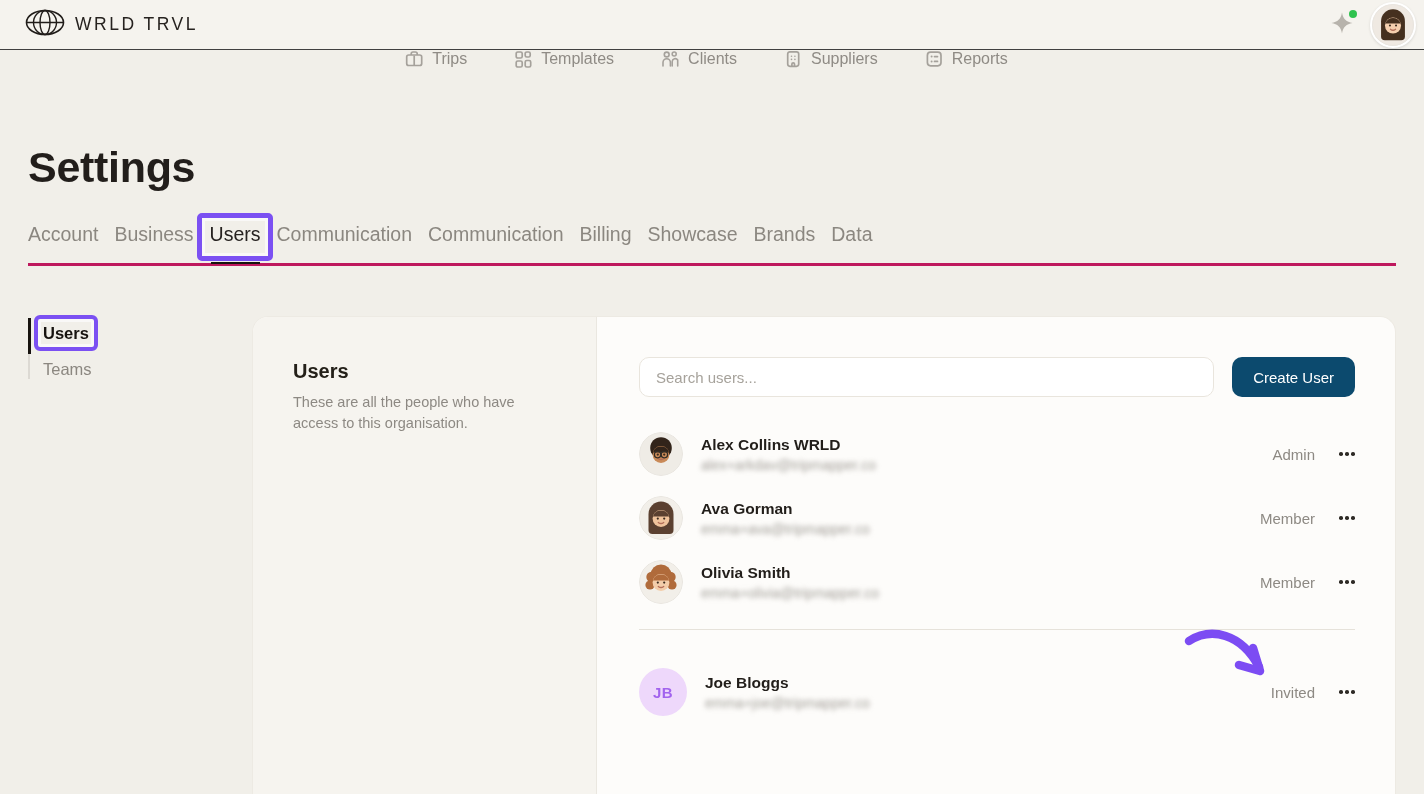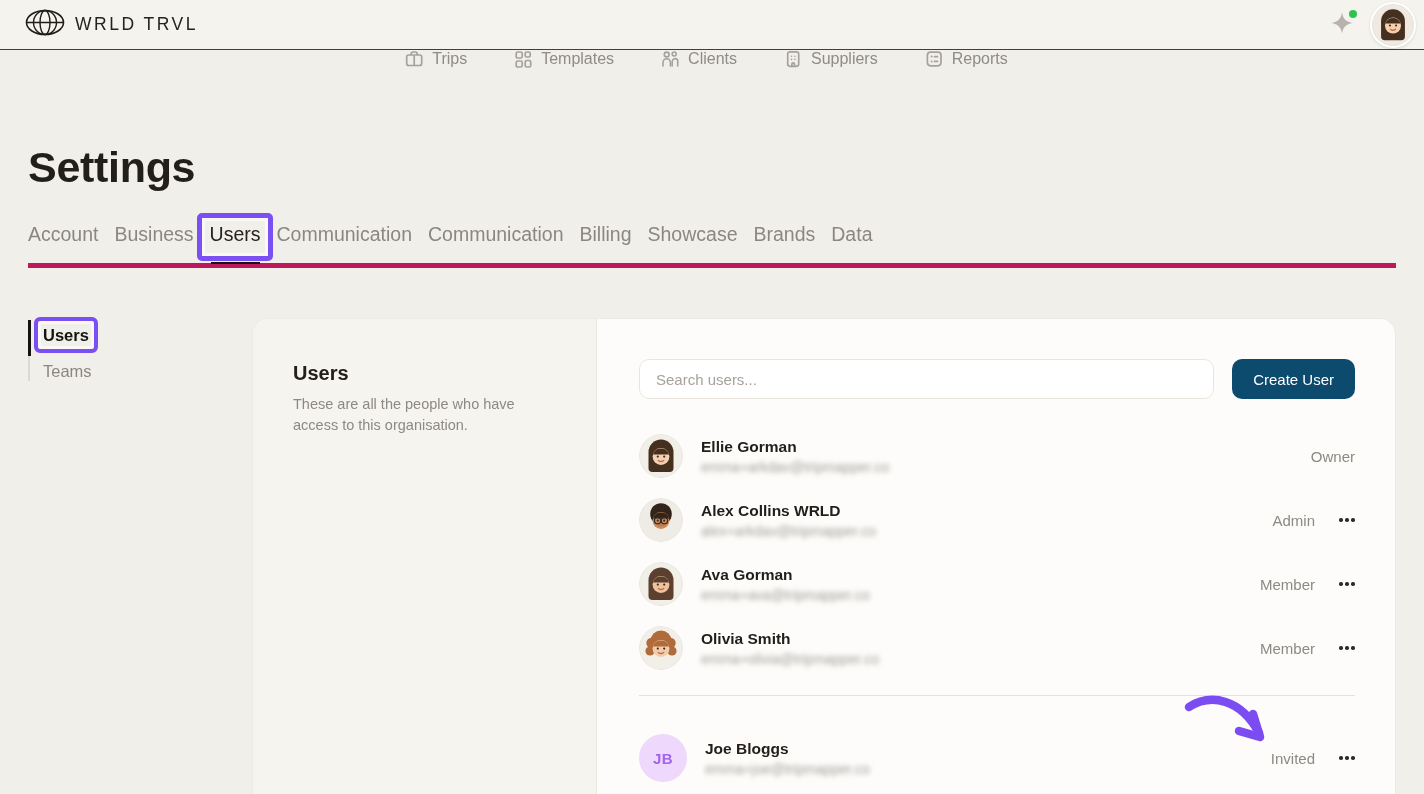--- a/index.html
+++ b/index.html
@@ -20,21 +20,21 @@
   .header-right { margin-left:auto; display:flex; align-items:center; gap:12px; }
   .sparkle-btn { position:relative; width:32px; height:32px; border:none; background:transparent; cursor:pointer; }
   .green-dot { position:absolute; top:1px; right:1px; width:8px; height:8px; border-radius:50%; background:#2fc24f; }
   .avatar-ring { width:46px; height:46px; border-radius:50%; border:2px solid #ffffff;
                  box-shadow:0 1px 3px rgba(0,0,0,.12); overflow:hidden; background:#efe9e2; cursor:pointer; }
 
   
   .content { padding:0 28px; }
   .page-title { margin-top:93px; font-size:43px; font-weight:700; color:#221e1b; letter-spacing:-0.3px; }
 
-  .tabs { margin-top:31px; display:flex; gap:16px; border-bottom:5px solid #be185d; }
+  .tabs { margin-top:31px; display:flex; gap:16px; border-bottom:3px solid #be185d; }
   .tab { font-size:19.5px; color:#8b8780; padding-bottom:17px; cursor:pointer; white-space:nowrap; }
   .tab.active { color:#262220; position:relative; }
   .tab-underline { position:absolute; left:1px; right:1px; bottom:-1px; height:2.5px; background:#17130f; }
   .hl-box { position:absolute; left:-13px; right:-12px; top:-10px; height:48px;
             border:5px solid #7b50f2; border-radius:5px;
             box-shadow:inset 0 0 0 3px rgba(250,249,247,.92); pointer-events:none; }
 
   .body-row { display:flex; margin-top:50px; height:506px; }
 
   
@@ -217,36 +217,20 @@
         </div>
 
         <div class="card-right">
           <div class="toolbar">
             <input class="search-input" type="text" placeholder="Search users..." style="">
             <button class="create-btn">Create User</button>
           </div>
 
           <div class="user-list">
 
-            <div class="user-row">
-              <div class="avatar"><svg viewBox="0 0 44 44" width="100%" height="100%">
-                    <circle cx="22" cy="22" r="21.5" fill="#f2efe9" stroke="#e8e5df"></circle>
-                    <path d="M9.5 18 A12.5 12.5 0 0 1 34.5 18 L34.5 34 Q34.5 38 30.5 38 L13.5 38 Q9.5 38 9.5 34 Z" fill="#45301f"></path>
-                    <circle cx="22" cy="22.5" r="8.4" fill="#f5cfae"></circle>
-                    <path d="M13.9 20.5 A8.5 8.5 0 0 1 30.1 20.5 Z" fill="#45301f"></path>
-                    <circle cx="18.8" cy="22.6" r="1.1" fill="#3a2a1e"></circle>
-                    <circle cx="25.2" cy="22.6" r="1.1" fill="#3a2a1e"></circle>
-                    <path d="M19.3 26.4 Q22 28.6 24.7 26.4" stroke="#b4705a" stroke-width="1.3" fill="none" stroke-linecap="round"></path>
-                  </svg></div>
-              <div>
-                <div class="user-name">Ellie Gorman</div>
-                <div class="user-email">emma+arkdav@tripmapper.co</div>
-              </div>
-              <div class="user-role">Owner</div>
-            </div>
 
             <div class="user-row">
               <div class="avatar"><svg viewBox="0 0 44 44" width="100%" height="100%">
                     <circle cx="22" cy="22" r="21.5" fill="#efece6" stroke="#e8e5df"></circle>
                     <circle cx="22" cy="16" r="10.8" fill="#32241a"></circle>
                     <circle cx="22" cy="22.5" r="8.4" fill="#c98a58"></circle>
                     <path d="M13.9 20.5 A8.5 8.5 0 0 1 30.1 20.5 Z" fill="#32241a"></path>
                     <circle cx="18.8" cy="22.6" r="1.1" fill="#3a2a1e"></circle>
                     <circle cx="25.2" cy="22.6" r="1.1" fill="#3a2a1e"></circle>
                     <path d="M19.3 26.4 Q22 28.6 24.7 26.4" stroke="#b4705a" stroke-width="1.3" fill="none" stroke-linecap="round"></path>

